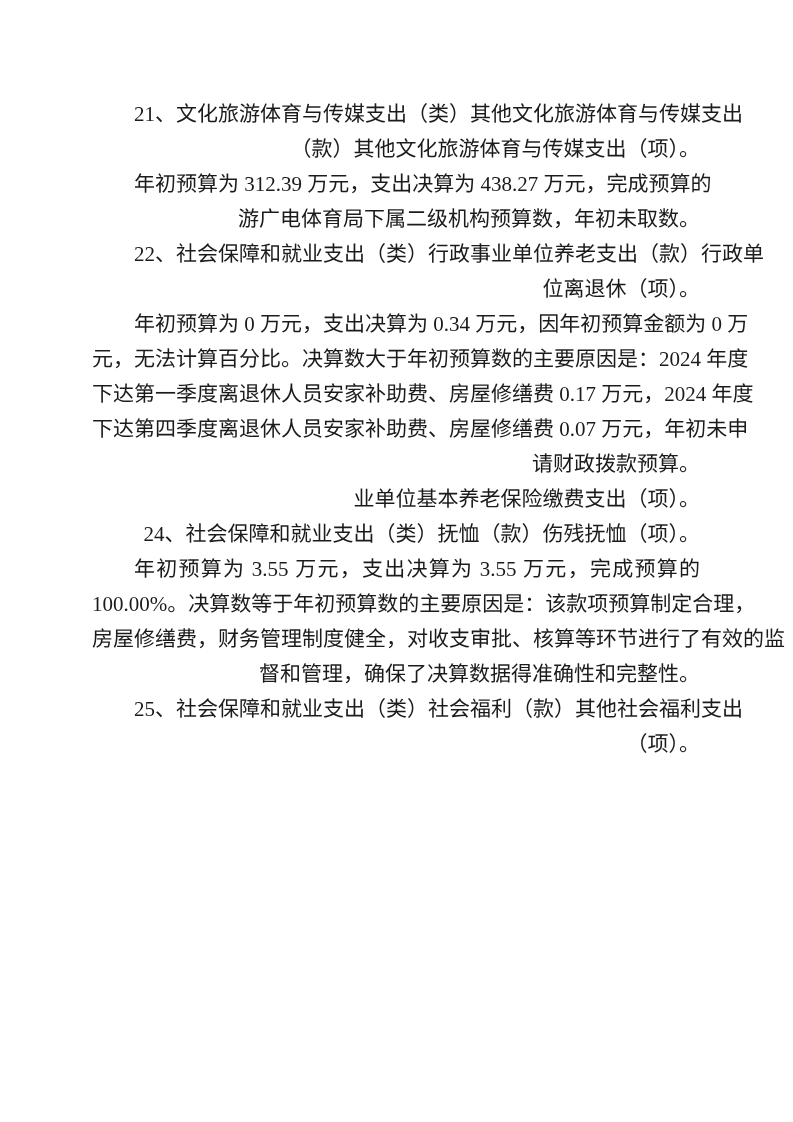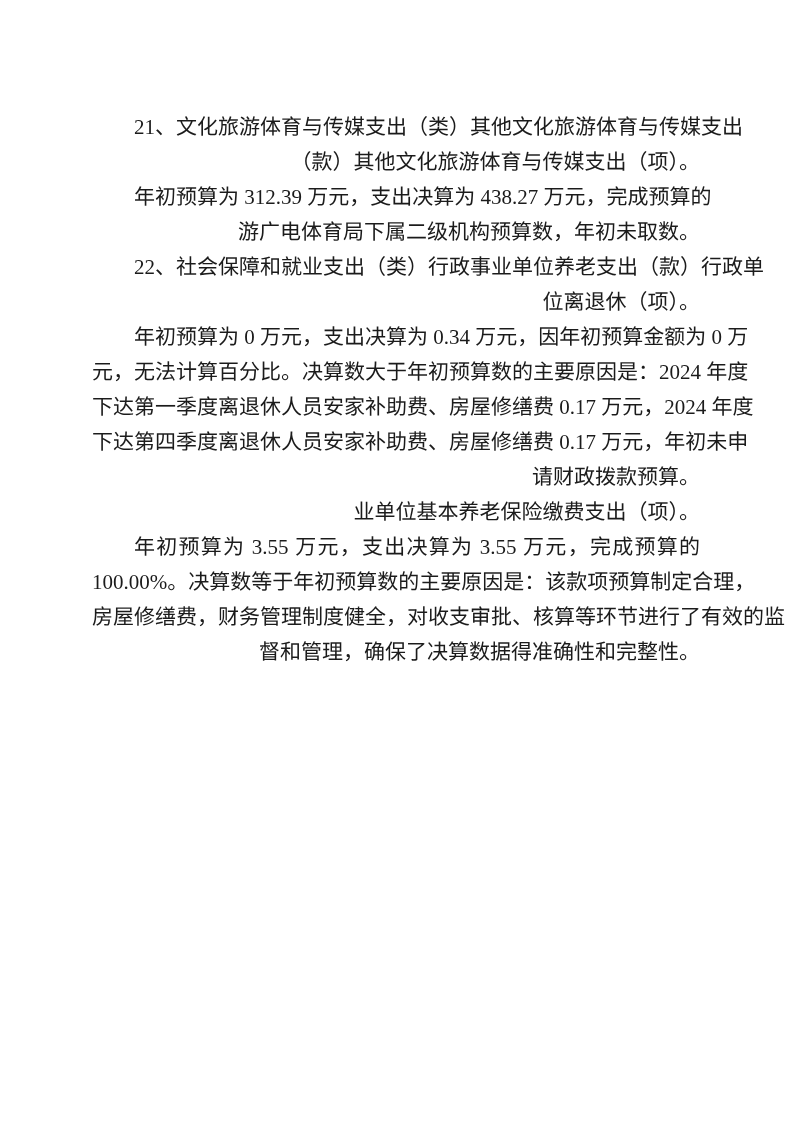--- a/index.html
+++ b/index.html
@@ -12,21 +12,21 @@
     width: 793px;
     height: 1122px;
     background: #ffffff;
     overflow: hidden;
     font-family: "Liberation Serif", "DejaVu Serif", serif;
     color: #1b1b1b;
   }
   .text-block {
     position: absolute;
     left: 92px;
-    top: 110px;
+    top: 97px;
     width: 608px;
     font-size: 21px;
     line-height: 35px;
   }
   .paragraph {
     margin: 0;
     padding: 0;
   }
   .line {
     height: 35px;
@@ -56,26 +56,33 @@
         <div class="line">游广电体育局下属二级机构预算数，年初未取数。</div>
       </div>
       <div class="paragraph">
         <div class="line indent just">22、社会保障和就业支出（类）行政事业单位养老支出（款）行政单</div>
         <div class="line">位离退休（项）。</div>
       </div>
       <div class="paragraph">
         <div class="line indent just">年初预算为 0 万元，支出决算为 0.34 万元，因年初预算金额为 0 万</div>
         <div class="line just">元，无法计算百分比。决算数大于年初预算数的主要原因是：2024 年度</div>
         <div class="line just">下达第一季度离退休人员安家补助费、房屋修缮费 0.17 万元，2024 年度</div>
-        <div class="line just">下达第四季度离退休人员安家补助费、房屋修缮费 0.17 万元，年初未申</div>
+        <div class="line just">下达第四季度离退休人员安家补助费、房屋修缮费 0.07 万元，年初未申</div>
         <div class="line">请财政拨款预算。</div>
       </div>
       <div class="paragraph">
         <div class="line">业单位基本养老保险缴费支出（项）。</div>
+      </div>
+      <div class="paragraph">
+        <div class="line indent">24、社会保障和就业支出（类）抚恤（款）伤残抚恤（项）。</div>
       </div>
       <div class="paragraph">
         <div class="line indent just">年初预算为 3.55 万元，支出决算为 3.55 万元，完成预算的</div>
         <div class="line just">100.00%。决算数等于年初预算数的主要原因是：该款项预算制定合理，</div>
         <div class="line just">房屋修缮费，财务管理制度健全，对收支审批、核算等环节进行了有效的监</div>
         <div class="line">督和管理，确保了决算数据得准确性和完整性。</div>
       </div>
+      <div class="paragraph">
+        <div class="line indent just">25、社会保障和就业支出（类）社会福利（款）其他社会福利支出</div>
+        <div class="line">（项）。</div>
+      </div>
     </div>
 </div>
 
 </body></html>

